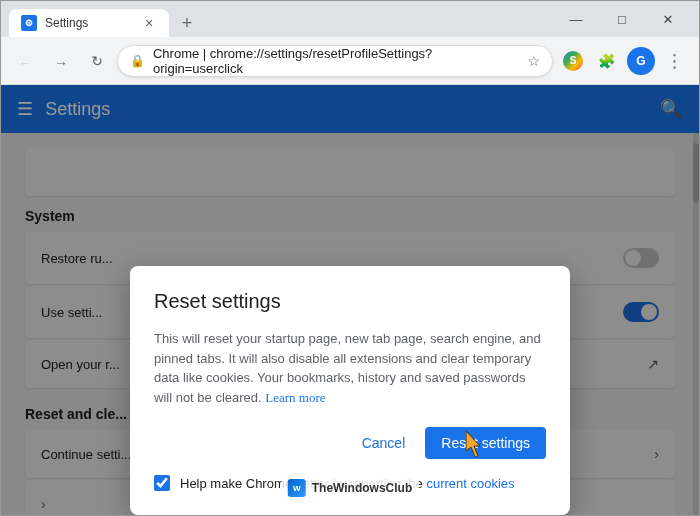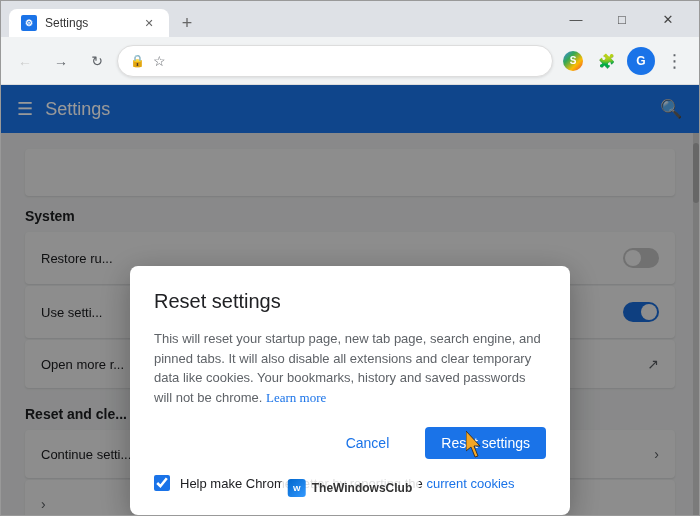--- a/index.html
+++ b/index.html
@@ -237,21 +237,21 @@
     }
     .modal-text a {
       color: #1a73e8;
       text-decoration: none;
       font-family: Liberation Serif, serif;
     }
     .modal-actions {
       display: flex;
       justify-content: flex-end;
       align-items: center;
-      gap: 20px;
+      gap: 4px;
       margin-bottom: 16px;
     }
     .btn-cancel {
       padding: 8px 16px;
       border: none;
       background: transparent;
       color: #1a73e8;
       font-size: 14px;
       font-weight: 500;
       border-radius: 4px;
@@ -332,20 +332,21 @@
       <div class="win-btn close">✕</div>
     </div>
   </div>
 
   <div class="address-bar">
     <div class="nav-btn disabled">←</div>
     <div class="nav-btn">→</div>
     <div class="nav-btn">↻</div>
     <div class="url-bar">
       <span class="lock-icon">🔒</span>
+      <span class="url-text">Chrome  |  chrome://settings/resetProfileSettings?origin=userclick</span>
       <span class="url-star">☆</span>
     </div>
     <div class="toolbar-icons">
 
       <div class="toolbar-icon">
         <div class="s-icon">S</div>
       </div>
 
       <div class="toolbar-icon">
         <span>🧩</span>
@@ -382,21 +383,21 @@
           <span>Restore ru...</span>
           <div class="toggle off"></div>
         </div>
 
         <div class="setting-row">
           <span>Use setti...</span>
           <div class="toggle on"></div>
         </div>
 
         <div class="setting-row">
-          <span>Open more r...</span>
+          <span>Open your r...</span>
           <span class="external-icon">↗</span>
         </div>
 
         <div class="section-gap"></div>
 
         <div class="section-title">Reset and cle...</div>
 
         <div class="setting-row">
           <span>Continue setti...</span>
           <span class="chevron-icon">›</span>
@@ -409,21 +410,21 @@
 
       <div class="scrollbar">
         <div class="scrollbar-thumb"></div>
       </div>
     </div>
 
     <div class="modal-overlay">
       <div class="modal">
         <div class="modal-title">Reset settings</div>
         <p class="modal-text">
-          <span>This will reset your startup page, new tab page, search engine, and pinned tabs. It will also disable all extensions and clear temporary data like cookies. Your bookmarks, history and saved passwords will not be chrome.</span>
+          <span>This will reset your startup page, new tab page, search engine, and pinned tabs. It will also disable all extensions and clear temporary data like cookies. Your bookmarks, history and saved passwords will not be cleared.</span>
           <a href="#">Learn more</a>
         </p>
         <div class="modal-actions">
           <button class="btn-cancel">Cancel</button>
           <button class="btn-reset">Reset settings</button>
         </div>
         <div class="modal-checkbox-row">
           <input type="checkbox" checked="" style="">
           <span>
             <span>Help make Chrome better by reporting the</span>

